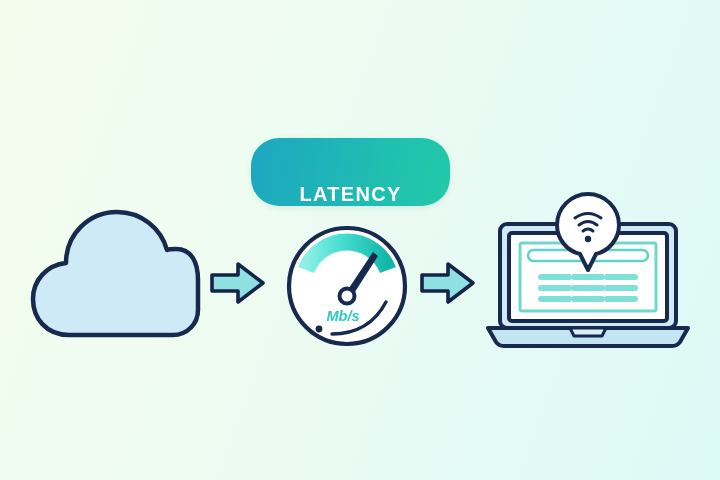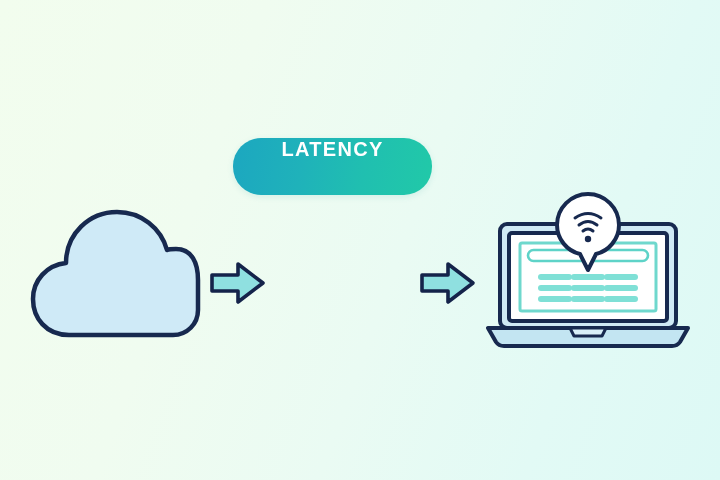--- a/index.html
+++ b/index.html
@@ -15,28 +15,28 @@
     position: relative;
     width: 720px;
     height: 480px;
     overflow: hidden;
     background: linear-gradient(110deg, #f2fdee 0%, #f0fcf0 30%, #eafbf3 55%, #e2faf5 78%, #ddf9f5 100%);
   }
 
   
   .badge {
     position: absolute;
-    left: 233px;
+    left: 251px;
     top: 138px;
     width: 199px;
-    height: 57px;
+    height: 68px;
     border-radius: 28px;
     background: linear-gradient(100deg, #1ca7c0 0%, #1fb2ba 35%, #20bfb0 65%, #21c9a8 100%);
     display: flex;
-    align-items: flex-start;
+    align-items: flex-end;
     justify-content: center;
     box-shadow: 0 2px 6px rgba(30,150,160,0.12);
   }
   .badge-label {
     color: #ffffff;
     font-size: 20px;
     font-weight: bold;
     letter-spacing: 1.3px;
     font-family: "Liberation Sans", sans-serif;
     user-select: none;
@@ -69,20 +69,46 @@
                Z" fill="#cfeaf7" stroke="#17294f" stroke-width="4.5" stroke-linejoin="round"></path>
     </svg>
   </div>
 
   <div class="art arrow1-art">
     <svg width="60" height="50" viewBox="0 0 60 50" xmlns="http://www.w3.org/2000/svg">
       <path d="M4 17 L30 17 L30 6 L55 25 L30 44 L30 33 L4 33 Z" fill="#8fe0e0" stroke="#14234a" stroke-width="3.6" stroke-linejoin="round"></path>
     </svg>
   </div>
 
+  <div class="art gauge-art">
+    <svg width="128" height="128" viewBox="0 0 128 128" xmlns="http://www.w3.org/2000/svg">
+      <defs>
+        <linearGradient id="arcGrad" x1="0" y1="0" x2="1" y2="0">
+          <stop offset="0%" stop-color="#8df0e5"></stop>
+          <stop offset="45%" stop-color="#45dcd0"></stop>
+          <stop offset="100%" stop-color="#12b6a6"></stop>
+        </linearGradient>
+      </defs>
+
+      <circle cx="64" cy="64" r="58" fill="#ffffff" stroke="#17294f" stroke-width="4.2"></circle>
+
+      <path d="M 23 48 A 44 44 0 0 1 105 48" fill="none" stroke="url(#arcGrad)" stroke-width="17" stroke-linecap="butt"></path>
+
+      <g>
+        <path d="M62 72 L90 30 L95 34 L68 76 Z" fill="#17294f"></path>
+        <circle cx="64" cy="74" r="7.5" fill="#ffffff" stroke="#17294f" stroke-width="4"></circle>
+      </g>
+
+      <text x="60" y="99" text-anchor="middle" font-family="Liberation Sans, sans-serif" font-size="14.5" font-weight="bold" font-style="italic" fill="#2ec8c8">Mb/s</text>
+
+      <path d="M 49 112 Q 86 112 103 80" fill="none" stroke="#17294f" stroke-width="3.4" stroke-linecap="round"></path>
+
+      <circle cx="36" cy="107" r="3.4" fill="#17294f"></circle>
+    </svg>
+  </div>
 
   <div class="art arrow2-art">
     <svg width="60" height="50" viewBox="0 0 60 50" xmlns="http://www.w3.org/2000/svg">
       <path d="M4 17 L30 17 L30 6 L55 25 L30 44 L30 33 L4 33 Z" fill="#8fe0e0" stroke="#14234a" stroke-width="3.6" stroke-linejoin="round"></path>
     </svg>
   </div>
 
   <div class="art laptop-art">
     <svg width="212" height="158" viewBox="0 0 212 158" xmlns="http://www.w3.org/2000/svg">
 

